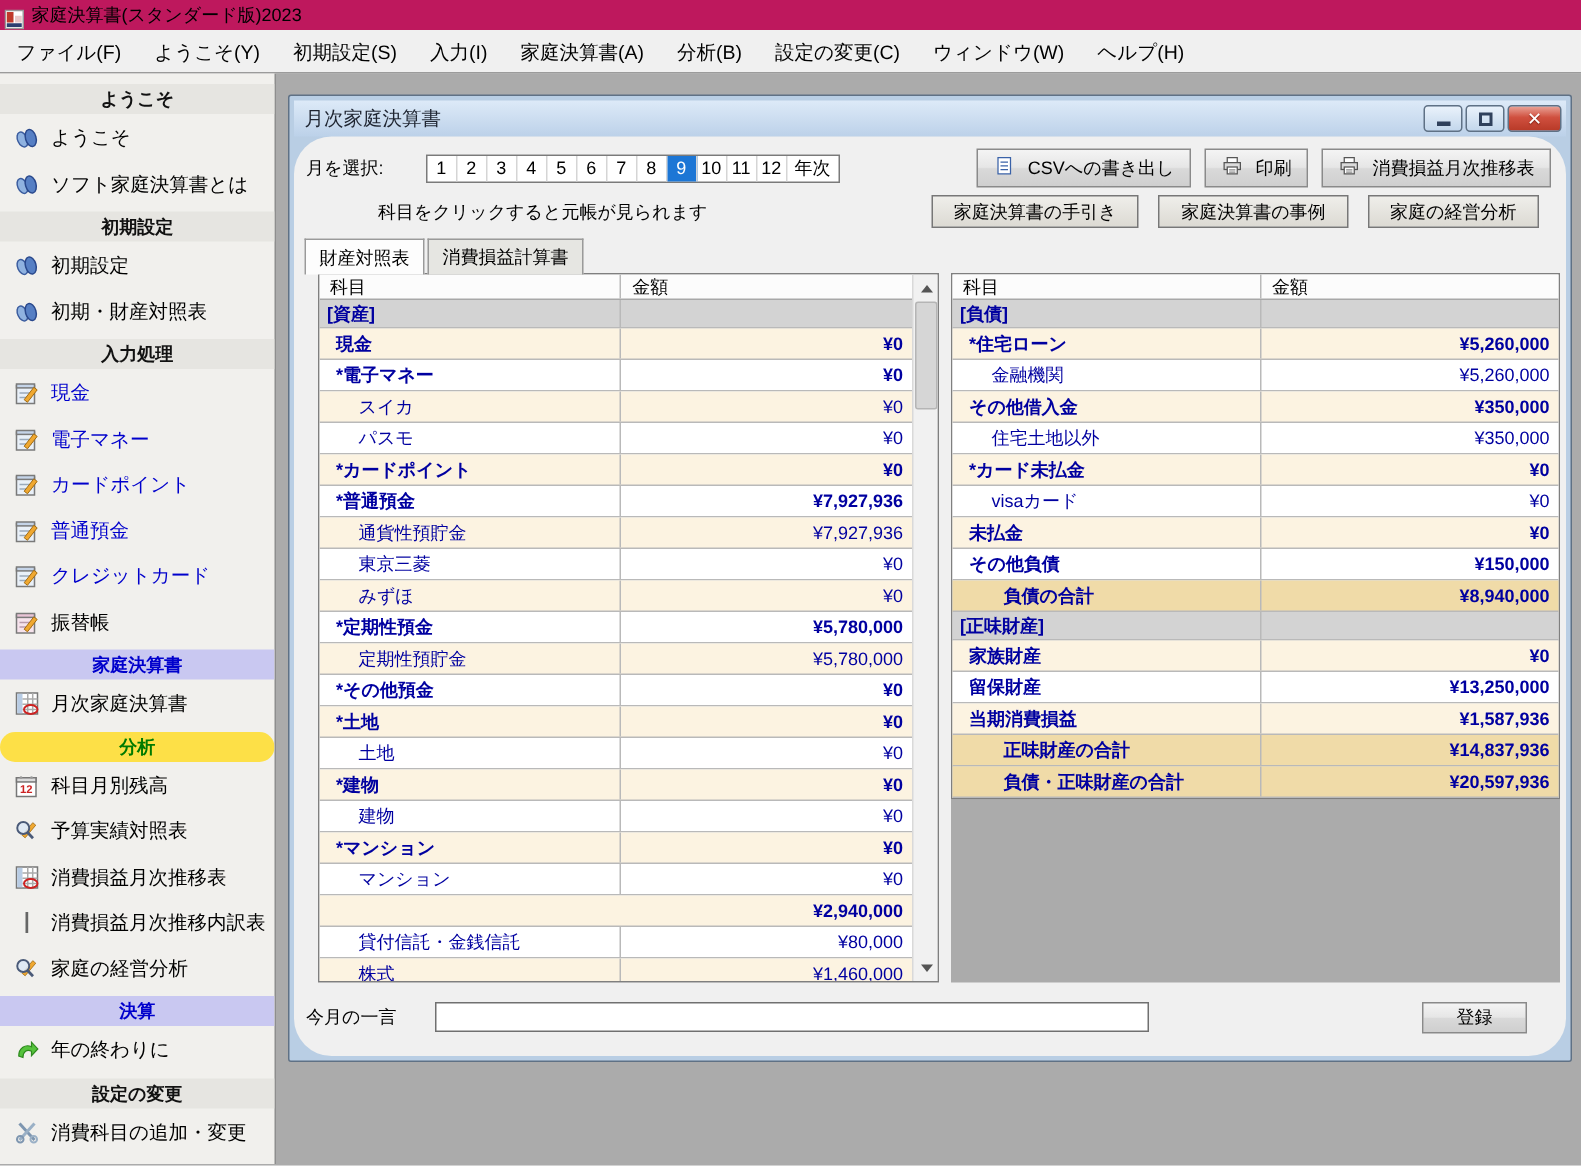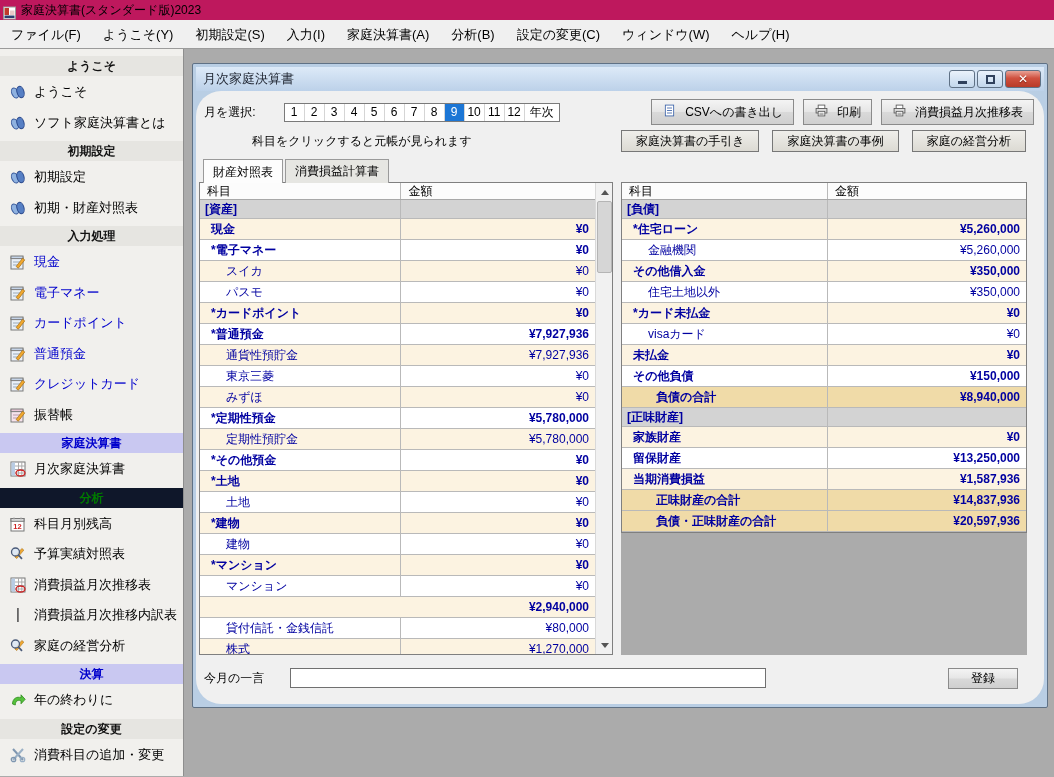--- a/index.html
+++ b/index.html
@@ -11,21 +11,21 @@
   .app-title { font-size:12px; color:#000; }
   .menubar { height:29px; background:#F0F0F0; display:flex; align-items:center; border-bottom:1px solid #9B9B9B; }
   .menu-item { font-size:13px; color:#000; padding:0 11px; height:29px; line-height:29px; cursor:default; }
   .content { display:flex; height:727px; }
 
   
   .sidebar { width:184px; background:#F1F0ED; border-right:1px solid #8E8E8E; overflow:hidden; padding-top:7px; }
   .sb-header { height:20px; line-height:20px; text-align:center; font-size:12px; font-weight:bold; color:#111; background:#E6E5E1; margin-top:4px; }
   .sb-header:first-child { margin-top:0; }
   .sb-lavender { background:#C9C8F1; color:#0000CC; }
-  .sb-green { background:#0f172a; color:#007A00; }
+  .sb-green { background:#fde047; color:#007A00;border-radius:10px; }
   .sb-item { height:29px; margin:1.5px 0; display:flex; align-items:center; padding-left:9px; gap:7px; cursor:pointer; }
   .sb-icon { width:18px; height:18px; flex:0 0 18px; display:inline-flex; }
   .sb-icon svg { width:18px; height:18px; }
   .sb-label { font-size:13px; color:#000; white-space:nowrap; }
   .sb-item.blue .sb-label { color:#0000CC; }
 
   
   .mdi { flex:1; position:relative; background:#ABABAB; }
   .child-window { position:absolute; left:8px; top:14px; width:856px; height:645px; background:#B9CEE4; border:1px solid #5F7185; border-radius:2px; padding:3px; }
   .win-titlebar { height:24px; background:linear-gradient(#DDEAf8,#BCD1E9); display:flex; align-items:center; padding:0 3px 0 7px; }
@@ -54,21 +54,21 @@
   .hint { font-size:12px; margin-left:48px; }
   .help-buttons { display:flex; gap:13px; }
   .help-buttons .btn { height:22px; padding:0 14px; background:linear-gradient(#EFEEEA,#DCDAD3); border:1px solid #777; }
 
   
   .tabs { display:flex; padding-left:7px; margin-top:3px; position:relative; z-index:2; }
   .tab { font-size:12px; padding:3px 9px 2px; border:1px solid #9A9A9A; border-bottom:none; background:#E6E6E2; cursor:pointer; margin-right:2px; }
   .tab.active { background:#FDFDFD; position:relative; top:0; padding-top:4px; }
 
   
-  .tables { display:flex; padding-left:3px; margin-top:-1px; height:478px; }
+  .tables { display:flex; padding-left:16px; margin-top:-1px; height:478px; }
   .table-wrap { width:414px; height:473px; position:relative; border:1px solid #7F7F7F; background:#fff; overflow:hidden; }
   .table { position:absolute; left:0; top:0; right:17px; }
   .right-panel { width:406px; height:473px; margin-left:8px; background:#ABABAB; }
   .right-panel .rtable { border:1px solid #7F7F7F; background:#fff; }
   .thead { display:flex; height:17px; background:#FCFCFC; border-bottom:1px solid #A8A8A8; }
   .thead .tlabel, .thead .tvalue { font-size:12px; color:#000; line-height:16px; padding-left:7px; text-align:left; }
   .trow { display:flex; height:21px; border-bottom:1px solid #B9B9B9; cursor:pointer; }
   .tlabel { width:51%; border-right:1px solid #B9B9B9; font-size:12px; color:#0000A0; line-height:20px; white-space:nowrap; overflow:hidden; }
   .tvalue { flex:1; font-size:12px; color:#0000A0; line-height:20px; text-align:right; padding-right:6px; }
   .trow.bold .tlabel, .trow.bold .tvalue { font-weight:bold; }
@@ -500,21 +500,21 @@
                   </div>
                   <div class="trow shade-beige bold ind1">
                     <div class="tvalue">¥2,940,000</div>
                   </div>
                   <div class="trow shade-white ind2">
                     <div class="tlabel">貸付信託・金銭信託</div>
                     <div class="tvalue">¥80,000</div>
                   </div>
                   <div class="trow shade-beige ind2">
                     <div class="tlabel">株式</div>
-                    <div class="tvalue">¥1,270,000</div>
+                    <div class="tvalue">¥1,460,000</div>
                   </div>
                 </div>
               <div class="vscroll">
                 <div class="sarrow up">
                     <div class="tri-up"></div>
                   </div>
                 <div class="sthumb"></div>
                 <div class="sarrow down">
                     <div class="tri-down"></div>
                   </div>

